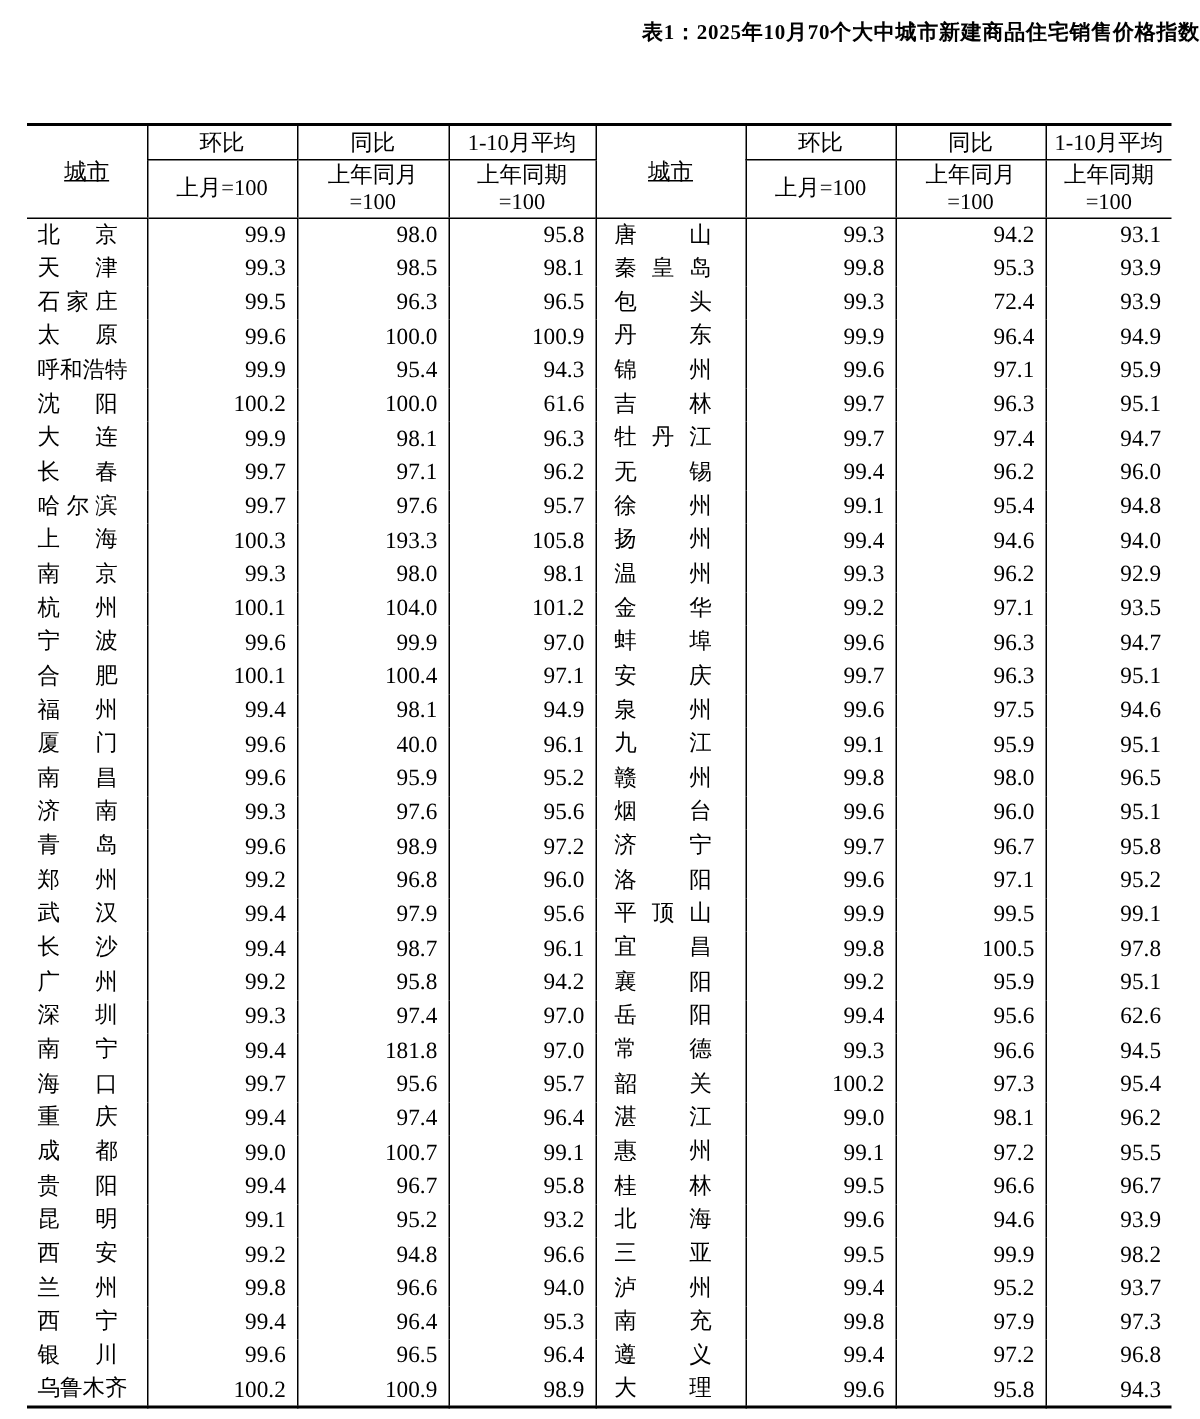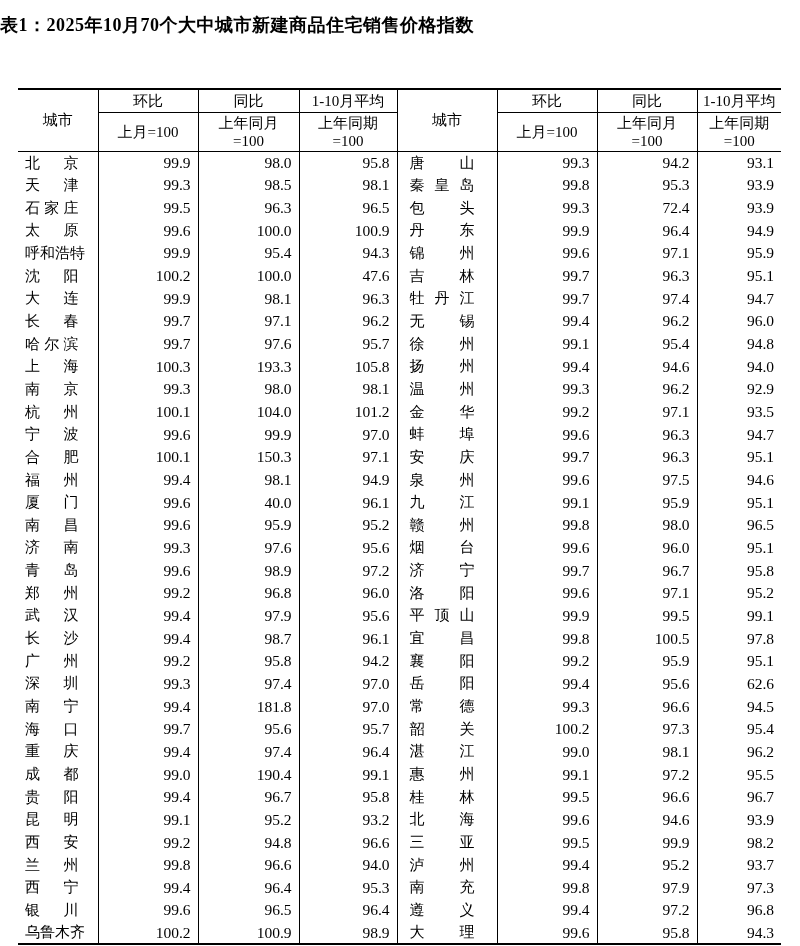--- a/index.html
+++ b/index.html
@@ -7,22 +7,22 @@
     padding: 0;
     background: #ffffff;
     width: 800px;
     height: 946px;
     overflow: hidden;
     font-family: "Liberation Serif", "DejaVu Serif", serif;
     color: #000;
   }
   .page-title {
     margin: 13px 0 0 0;
-    text-align: left;
-    font-size: 18px;
+    text-align: right;
+    font-size: 14px;
     font-weight: bold;
     letter-spacing: 0.5px;
   }
   table.index-table {
     border-collapse: collapse;
     table-layout: fixed;
     width: 763px;
     margin: 51px 0 0 18px;
     border-top: 2px solid #000;
     border-bottom: 2px solid #000;
@@ -32,21 +32,21 @@
     font-weight: normal;
     font-size: 15px;
     vertical-align: middle;
     overflow: visible;
   }
   
   thead tr.h1 th { height: 22px; }
   thead tr.h2 th { height: 38px; }
   thead th.group { border-bottom: 1px solid #000; }
   thead th.base { border-bottom: 1px solid #000; white-space: pre-line; line-height: 1.2; }
-  thead th.city-h { border-bottom: 1px solid #000; }
+  thead th.city-h { border-bottom: 1px solid #000; text-decoration: underline; }
   thead th { text-align: center; }
   
   th.bl, td.bl { border-left: 1px solid #000; }
   
   tbody tr { height: 22.66px; }
   td.num {
     text-align: right;
     padding-right: 7px;
     font-size: 15.5px;
   }
@@ -207,21 +207,21 @@
       </tr>
       <tr>
         <td class="city">
           <span class="city-name">
             <i>沈</i>
             <i>阳</i>
           </span>
         </td>
         <td class="num bl">100.2</td>
         <td class="num bl">100.0</td>
-        <td class="num bl">47.6</td>
+        <td class="num bl">61.6</td>
         <td class="city r bl">
           <span class="city-name">
             <i>吉</i>
             <i>林</i>
           </span>
         </td>
         <td class="num bl">99.7</td>
         <td class="num bl">96.3</td>
         <td class="num bl">95.1</td>
       </tr>
@@ -368,21 +368,21 @@
         <td class="num bl">94.7</td>
       </tr>
       <tr>
         <td class="city">
           <span class="city-name">
             <i>合</i>
             <i>肥</i>
           </span>
         </td>
         <td class="num bl">100.1</td>
-        <td class="num bl">150.3</td>
+        <td class="num bl">100.4</td>
         <td class="num bl">97.1</td>
         <td class="city r bl">
           <span class="city-name">
             <i>安</i>
             <i>庆</i>
           </span>
         </td>
         <td class="num bl">99.7</td>
         <td class="num bl">96.3</td>
         <td class="num bl">95.1</td>
@@ -649,21 +649,21 @@
         <td class="num bl">96.2</td>
       </tr>
       <tr>
         <td class="city">
           <span class="city-name">
             <i>成</i>
             <i>都</i>
           </span>
         </td>
         <td class="num bl">99.0</td>
-        <td class="num bl">190.4</td>
+        <td class="num bl">100.7</td>
         <td class="num bl">99.1</td>
         <td class="city r bl">
           <span class="city-name">
             <i>惠</i>
             <i>州</i>
           </span>
         </td>
         <td class="num bl">99.1</td>
         <td class="num bl">97.2</td>
         <td class="num bl">95.5</td>

